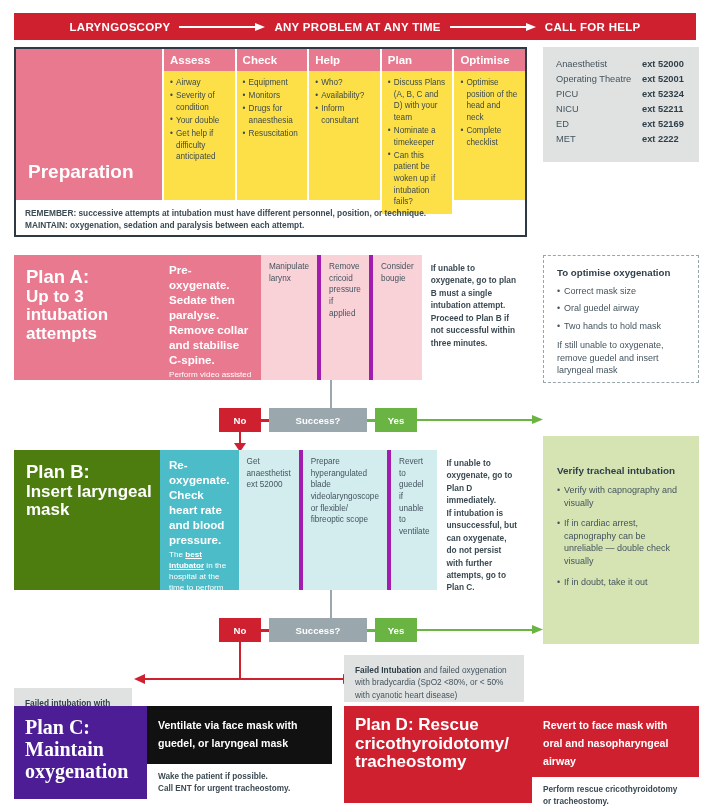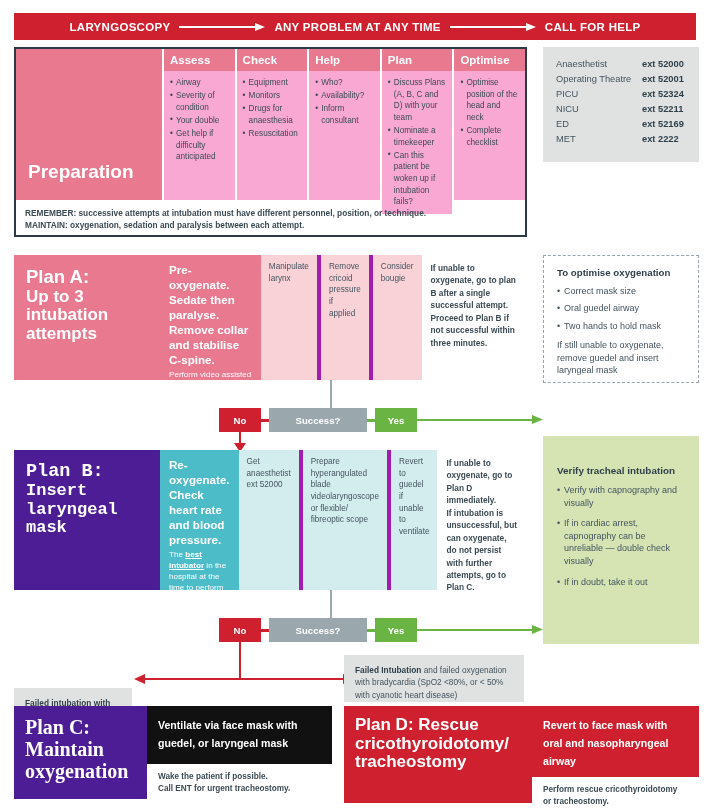--- a/index.html
+++ b/index.html
@@ -39,21 +39,21 @@
   .prep-cols { flex: 1; display: flex; }
   .prep-col {
     flex: 1; border-left: 2px solid #fff; display: flex; flex-direction: column;
   }
   .prep-col:first-child { border-left: 2px solid #fff; }
   .prep-col-head {
     background: #e8798f; color: #fff; font-size: 11.5px; font-weight: bold;
     padding: 5px 0 5px 6px; height: 22px;
   }
   .prep-col-body {
-    flex: 1; background: #f9a8d4; padding: 6px 5px 4px 6px;
+    flex: 1; background: #fde047; padding: 6px 5px 4px 6px;
   }
   .prep-col-body ul { list-style: none; }
   .prep-col-body li {
     font-size: 8.2px; line-height: 1.42; color: #3b4a52;
     padding-left: 6px; position: relative; margin-bottom: 1.5px;
   }
   .prep-col-body li:before {
     content: "•"; position: absolute; left: 0; top: -0.5px;
   }
   .prep-note {
@@ -93,21 +93,21 @@
 
   
   #plan-a { left: 14px; top: 255px; width: 513px; height: 125px; }
   #plan-a .plan-label { background: #e8798f; }
   #plan-a .plan-head { background: #e8798f; }
   #plan-a .plan-cells { background: #f9d2d8; }
   #plan-a .plan-cell { background: #f9d2d8; color: #44545e; }
 
   
   #plan-b { left: 14px; top: 450px; width: 513px; height: 140px; }
-  #plan-b .plan-label { background: #4c1d95; font-family: Liberation Mono, monospace; }
+  #plan-b .plan-label { background: #4d7c0f; }
   #plan-b .plan-head { background: #4cbcc8; }
   #plan-b .plan-cells { background: #d3edef; }
   #plan-b .plan-cell { background: #d3edef; color: #44545e; }
 
   
   .opt-box {
     position: absolute; left: 543px; top: 255px; width: 156px; height: 128px;
     border: 1px dashed #9aa5ab; padding: 11px 11px 0 13px; background: #fff;
   }
   .opt-box h4 { font-size: 9.7px; font-weight: bold; color: #2f3f49; margin-bottom: 7px; }
@@ -305,21 +305,21 @@
         <span class="hl">Pre-oxygenate. Sedate then paralyse.</span>
         <span class="hl">Remove collar and stabilise C-spine.</span>
         <span class="sub">Perform video assisted direct laryngoscopy. If unable to see vocal cords:</span>
       </div>
       <div class="plan-cells">
         <div class="plan-cell">Manipulate larynx</div>
         <div class="plan-cell">Remove cricoid pressure if applied</div>
         <div class="plan-cell">Consider bougie</div>
       </div>
       <div class="plan-foot">
-        <p>If unable to oxygenate, go to plan B after a single successful attempt.</p>
+        <p>If unable to oxygenate, go to plan B must a single intubation attempt.</p>
         <p>Proceed to Plan B if not successful within three minutes.</p>
       </div>
     </div>
   </div>
 
   <div class="opt-box">
     <h4>To optimise oxygenation</h4>
     <ul>
       <li>Correct mask size</li>
       <li>Oral guedel airway</li>

